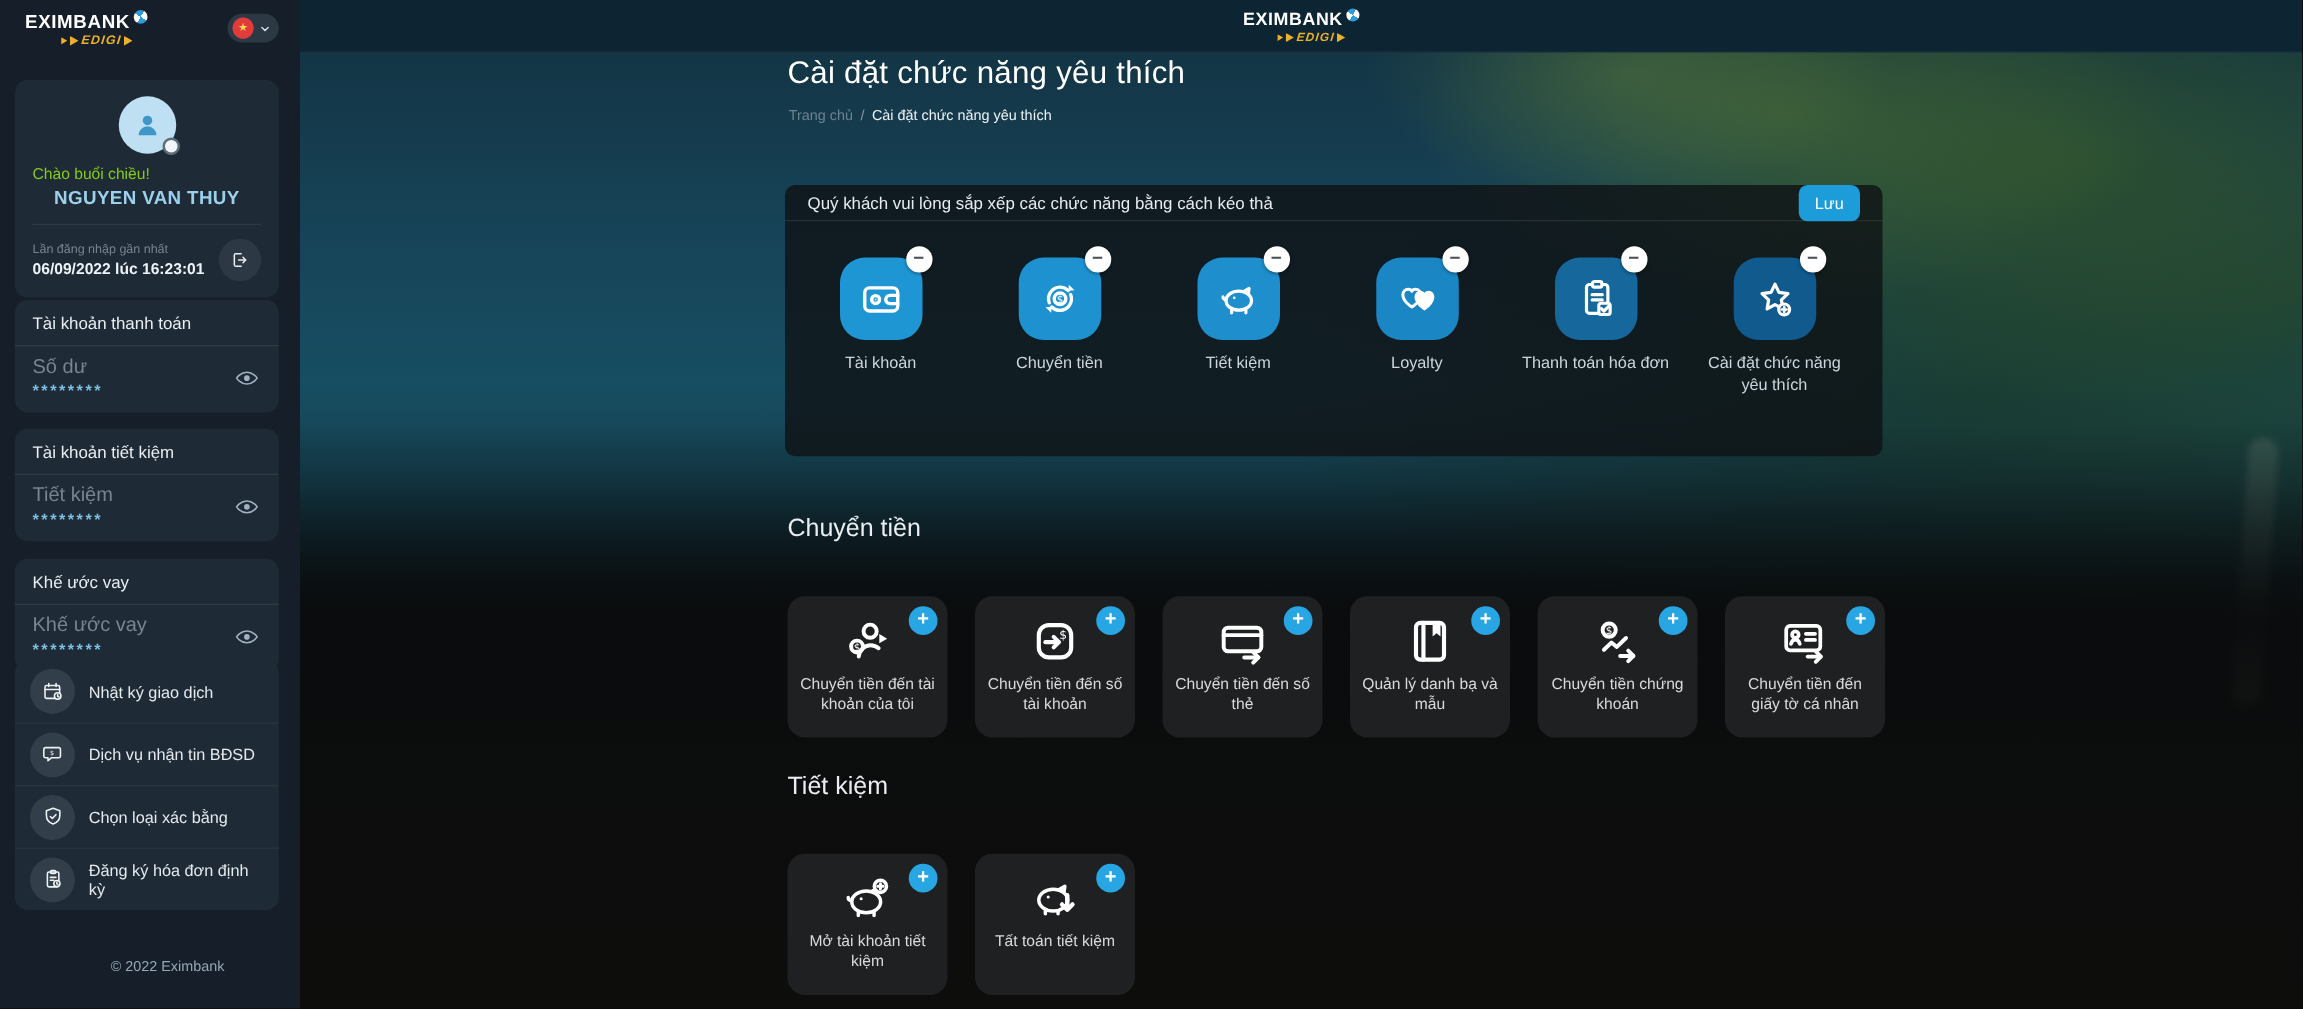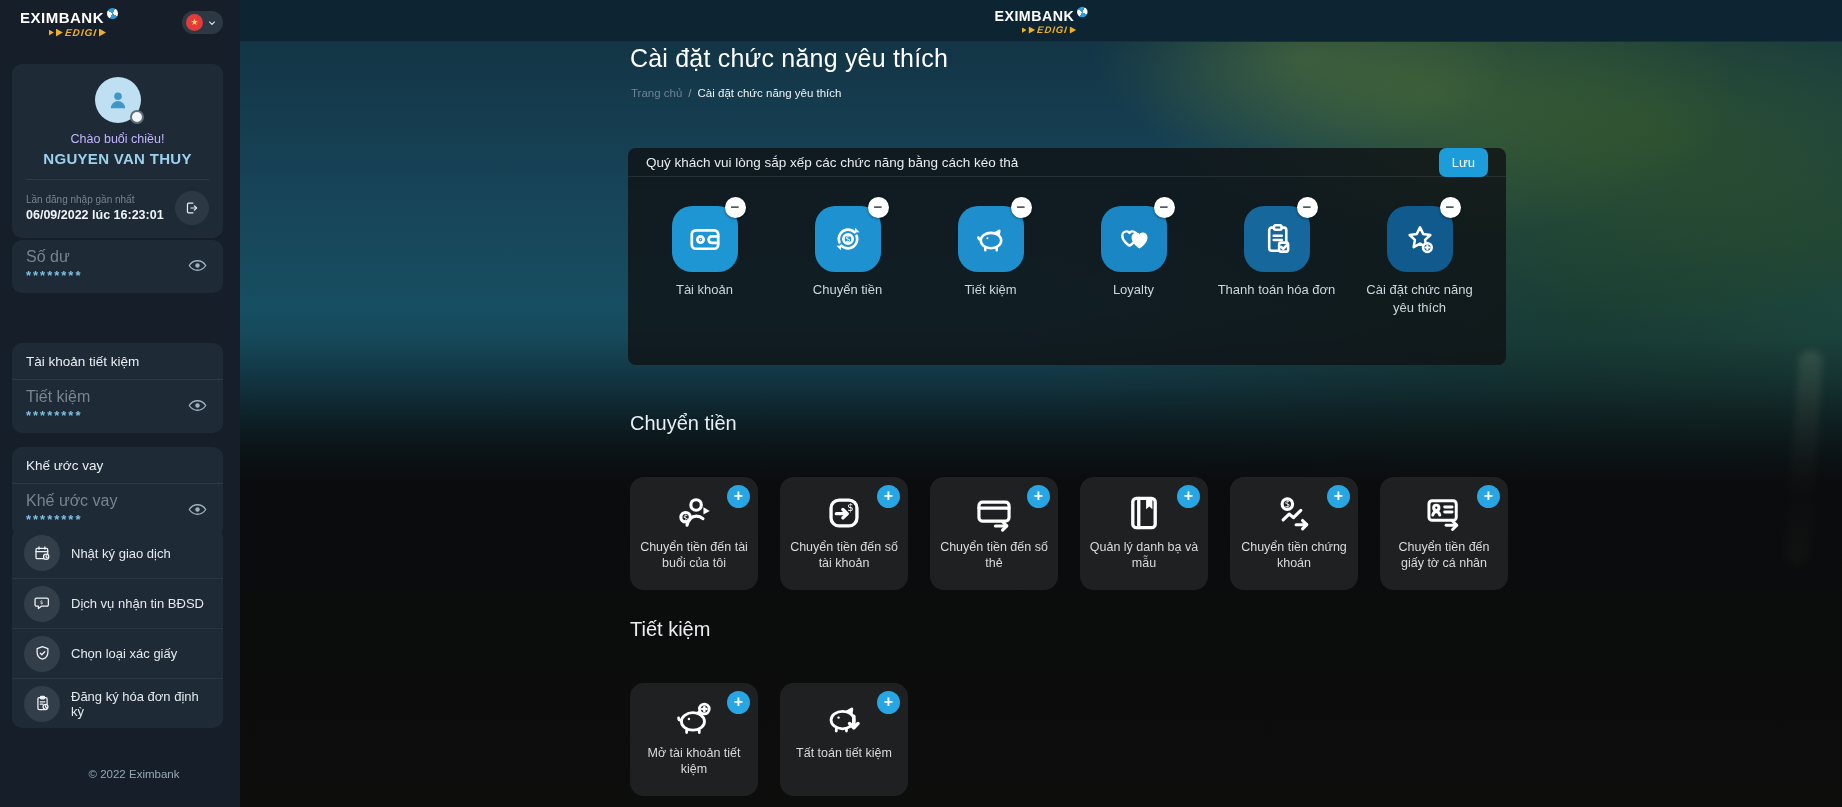--- a/index.html
+++ b/index.html
@@ -23,21 +23,21 @@
     background:#2c3843; display:flex; align-items:center; gap:4px; cursor:pointer; }
   .flag { width:17px; height:17px; border-radius:50%; background:#e23b3b; display:flex; align-items:center; justify-content:center; }
   .flag span { color:#ffd84d; font-size:9px; line-height:1; }
 
   .scard { position:absolute; left:12px; width:211px; background:#1e2a36; border-radius:10px; }
   .user-card { top:64px; padding:13px 14px 13px; }
   .avatar-wrap { position:relative; width:46px; height:46px; margin:0 auto; }
   .avatar { width:46px; height:46px; border-radius:50%; background:#bfe0f2; display:flex; align-items:center; justify-content:center; overflow:hidden; }
   .cam { position:absolute; right:-3px; bottom:-1px; width:14px; height:14px; border-radius:50%;
     background:#f2f6f8; border:2px solid #5d6d79; }
-  .greeting { margin-top:9px; text-align:center; font-size:12.5px; color:#c4b5fd; }
+  .greeting { margin-top:9px; text-align:left; font-size:12.5px; color:#84cc16; }
   .uname { margin-top:4px; text-align:center; font-size:15px; font-weight:bold; color:#9cd1ee; letter-spacing:.3px; }
   .last-login { margin-top:12px; padding-top:11px; border-top:1px solid rgba(255,255,255,.08);
     display:flex; justify-content:space-between; align-items:center; }
   .ll-label { font-size:10px; color:#76858f; }
   .ll-value { font-size:12.5px; font-weight:bold; color:#eef3f6; margin-top:3px;text-align:center; }
   .logout-btn { width:34px; height:34px; border-radius:50%; background:#2c3945; display:flex; align-items:center; justify-content:center; cursor:pointer; flex:none; }
 
   .acct-title { padding:11px 14px 10px; font-size:13.5px; font-weight:500; color:#e9eef2; border-bottom:1px solid rgba(255,255,255,.08); }
   .acct-body { padding:8px 14px 10px; display:flex; justify-content:space-between; align-items:center; }
   .acct-label { font-size:16px; color:#76858f; }
@@ -159,20 +159,21 @@
           <svg width="16" height="16" viewBox="0 0 24 24" fill="none" stroke="#e8eef2" stroke-width="1.8" stroke-linecap="round" stroke-linejoin="round">
             <path d="M13.4 4.6H6.8a1.6 1.6 0 0 0-1.6 1.6v11.6a1.6 1.6 0 0 0 1.6 1.6h6.6"></path>
             <path d="M10.4 12h8.2"></path>
               <path d="M15.6 8.8l3.2 3.2-3.2 3.2"></path>
           </svg>
         </div>
       </div>
     </div>
 
     <div class="scard" style="top:240px">
+      <div class="acct-title">Tài khoản thanh toán</div>
       <div class="acct-body">
         <div>
           <div class="acct-label">Số dư</div>
           <div class="acct-masked">********</div>
         </div>
         <button class="eye-btn">
           <svg width="19" height="13" viewBox="0 0 22 14" fill="none" stroke="#9fb2bf" stroke-width="1.5">
             <path d="M1.5 7S5 1.5 11 1.5 20.5 7 20.5 7 17 12.5 11 12.5 1.5 7 1.5 7z"></path>
               <circle cx="11" cy="7" r="2.6" fill="#9fb2bf" stroke="none"></circle>
           </svg>
@@ -233,21 +234,21 @@
         </span>
         <span class="menu-label">Dịch vụ nhận tin BĐSD</span>
       </div>
       <div class="menu-item">
         <span class="menu-ic">
           <svg width="19" height="19" viewBox="0 0 24 24" fill="none" stroke="#eef2f5" stroke-width="1.6" stroke-linecap="round" stroke-linejoin="round">
             <path d="M12 3.4l6.8 2.4v4.6c0 4.4-2.9 7.6-6.8 8.8-3.9-1.2-6.8-4.4-6.8-8.8V5.8z"></path>
             <path d="M9.2 11.6l2 2 3.6-3.8"></path>
           </svg>
         </span>
-        <span class="menu-label">Chọn loại xác giấy</span>
+        <span class="menu-label">Chọn loại xác bằng</span>
       </div>
       <div class="menu-item">
         <span class="menu-ic">
           <svg width="19" height="19" viewBox="0 0 24 24" fill="none" stroke="#eef2f5" stroke-width="1.6" stroke-linecap="round">
             <rect x="6.2" y="4.6" width="11.6" height="15" rx="1.6"></rect>
               <rect x="9.4" y="3" width="5.2" height="3" rx="1"></rect>
             <path d="M9.2 10h5.6M9.2 12.8h3.4"></path>
             <circle cx="15.8" cy="16.2" r="3.1" fill="#323e49"></circle>
               <path d="M15.8 14.8v1.6l1.1.7"></path>
           </svg>
@@ -382,21 +383,21 @@
 
         <div class="fcard">
           <span class="badge-plus">+</span>
           <svg width="42" height="42" viewBox="0 0 24 24" fill="none" stroke="#fff" stroke-width="1.8" stroke-linecap="round" stroke-linejoin="round">
             <circle cx="13.2" cy="7.4" r="3"></circle>
             <path d="M8 19c.4-3 2.7-5.2 5.4-5.2 1.4 0 2.7.5 3.7 1.4"></path>
             <circle cx="7.2" cy="14.4" r="2.7"></circle>
             <text x="7.2" y="16.3" font-size="4.8" text-anchor="middle" fill="#fff" stroke="none" font-family="DejaVu Sans">$</text>
             <path d="M17.4 8.7l3.6 2.1-3.6 2.1z" fill="#fff" stroke="none"></path>
           </svg>
-          <div class="fcard-label">Chuyển tiền đến tài buổi của tôi</div>
+          <div class="fcard-label">Chuyển tiền đến tài khoản của tôi</div>
         </div>
 
         <div class="fcard">
           <span class="badge-plus">+</span>
           <svg width="42" height="42" viewBox="0 0 24 24" fill="none" stroke="#fff" stroke-width="1.9" stroke-linecap="round" stroke-linejoin="round">
             <rect x="4.6" y="4.6" width="14.8" height="14.8" rx="4.6"></rect>
             <path d="M7.6 12.4h6"></path>
               <path d="M11.4 10l2.4 2.4-2.4 2.4"></path>
             <text x="15.7" y="11" font-size="5.6" text-anchor="middle" fill="#fff" stroke="none" font-family="DejaVu Sans">$</text>
           </svg>

